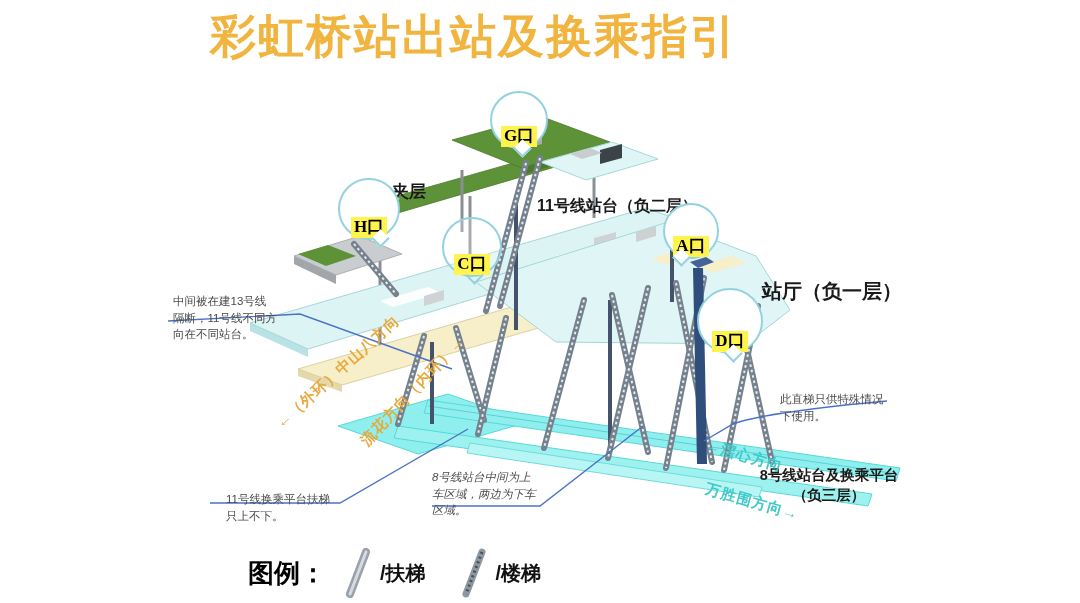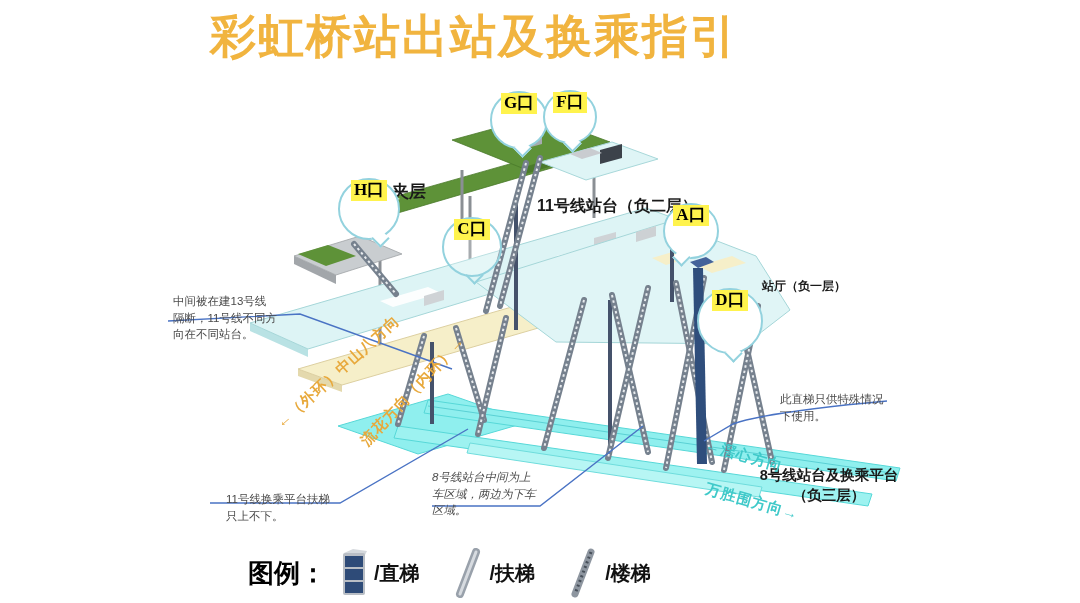--- a/index.html
+++ b/index.html
@@ -10,21 +10,21 @@
     --floor-cream:#F6EFC9; --leader-blue:#4A73C4;
     --dir-orange:#E8A93C; --dir-teal:#3FC9C9; --ink:#1A1A1A; --note-ink:#4A4A4A;
   }
   html,body{margin:0;padding:0;background:#fff;}
   .stage{position:relative;width:948px;height:603px;background:#fff;overflow:hidden;
          font-family:"Liberation Sans",sans-serif;}
   .title{position:absolute;left:0;right:0;top:6px;text-align:center;
          font-size:46px;font-weight:900;letter-spacing:2px;color:var(--title-orange);}
   svg.diagram{position:absolute;left:0;top:0;}
   .bubble{position:absolute;border:2px solid var(--bubble-teal);border-radius:50%;
-          background:#fff;display:flex;align-items:flex-start;justify-content:center;z-index:5;}
+          background:#fff;display:flex;align-items:flex-end;justify-content:center;z-index:5;}
   .bubble.ghost{background:rgba(255,255,255,0.25);}
   .exit-tag{background:var(--highlight-yellow);color:#000;font-family:"Liberation Serif",serif;
             font-weight:bold;font-size:17px;padding:1px 3px;line-height:1.1;}
   .tail{position:absolute;width:11px;height:11px;background:#fff;
         border-right:2px solid var(--bubble-teal);border-bottom:2px solid var(--bubble-teal);
         transform:rotate(45deg);}
   .lvl{position:absolute;color:var(--ink);font-weight:bold;white-space:nowrap;z-index:4;}
   .note{position:absolute;color:var(--note-ink);font-size:11.5px;line-height:1.45;z-index:4;margin-top:25px;}
   .dir{position:absolute;font-weight:bold;white-space:nowrap;z-index:4;letter-spacing:1px;}
   .dir.orange{color:var(--dir-orange);}
@@ -175,72 +175,58 @@
       <polyline points="210,503 340,503 468,429"></polyline>
       <polyline points="432,506 540,506 643,426"></polyline>
       <path d="M 887,401 C 810,408 755,416 733,424 L 704,441"></path>
     </g>
   </svg>
 
   <div class="bubble" style="left:490px;top:91px;width:54px;height:54px;">
     <span class="exit-tag">G口</span>
     <i class="tail" style="bottom:-8px;left:24px;"></i>
   </div>
-  <div class="bubble" style="left:543px;top:90px;width:50px;height:50px;">
-    <span class="exit-tag">F口</span>
-    <i class="tail" style="bottom:-8px;left:21px;"></i>
-  </div>
   <div class="bubble" style="left:338px;top:178px;width:58px;height:58px;">
     <span class="exit-tag">H口</span>
     <i class="tail" style="bottom:-7px;left:34px;"></i>
   </div>
   <div class="bubble ghost" style="left:442px;top:217px;width:56px;height:56px;">
     <span class="exit-tag">C口</span>
     <i class="tail" style="bottom:-7px;left:24px;background:transparent;"></i>
   </div>
   <div class="bubble" style="left:663px;top:203px;width:52px;height:52px;">
     <span class="exit-tag">A口</span>
     <i class="tail" style="bottom:-7px;left:10px;"></i>
   </div>
   <div class="bubble" style="left:697px;top:288px;width:62px;height:62px;">
     <span class="exit-tag">D口</span>
     <i class="tail" style="bottom:-8px;left:28px;"></i>
   </div>
 
   <div class="lvl" style="left:392px;top:149px;font-size:17px;margin-top:31px;">夹层</div>
   <div class="lvl" style="left:537px;top:196px;font-size:16px;">11号线站台（负二层）</div>
-  <div class="lvl" style="left:762px;top:278px;font-size:12px;">站厅（负一层）</div>
+  <div class="lvl" style="left:762px;top:278px;font-size:20px;">站厅（负一层）</div>
   <div class="lvl" style="left:745px;top:466px;width:168px;text-align:center;font-size:14.5px;white-space:normal;line-height:1.35;">
     <div>8号线站台及换乘平台</div>
     <div>（负三层）</div>
   </div>
 
   <div class="dir orange" style="left:338px;top:372px;font-size:15px;transform:translate(-50%,-50%) rotate(-42deg);">←（外环）中山八方向</div>
   <div class="dir orange" style="left:413px;top:391px;font-size:15px;transform:translate(-50%,-50%) rotate(-47deg);">流花方向（内环）→</div>
   <div class="dir teal" style="left:744px;top:456px;font-size:15px;transform:translate(-50%,-50%) rotate(16deg);">←滘心方向</div>
   <div class="dir teal" style="left:752px;top:502px;font-size:15px;transform:translate(-50%,-50%) rotate(16deg);">万胜围方向→</div>
 
   <div class="note" style="left:173px;top:268px;width:104px;">中间被在建13号线隔断，11号线不同方向在不同站台。</div>
   <div class="note" style="left:226px;top:466px;width:108px;">11号线换乘平台扶梯只上不下。</div>
   <div class="note" style="left:432px;top:444px;width:106px;font-style:italic;">8号线站台中间为上车区域，两边为下车区域。</div>
   <div class="note" style="left:780px;top:366px;width:112px;">此直梯只供特殊情况下使用。</div>
 
   <div class="legend">
     <span class="legend-label">图例：</span>
 
-    <span class="legend-item">
-      <svg width="30" height="50" viewBox="0 0 30 50">
-        <polygon points="4,5 13,1 27,3 25,7" fill="#D5D9DD"></polygon>
-        <rect x="3" y="5" width="22" height="42" rx="2" fill="#B9BEC5"></rect>
-        <rect x="5" y="8" width="18" height="11" fill="#2E4B78"></rect>
-        <rect x="5" y="21" width="18" height="11" fill="#2E4B78"></rect>
-        <rect x="5" y="34" width="18" height="11" fill="#2E4B78"></rect>
-      </svg>
-      <span class="txt">/直梯</span>
-    </span>
 
     <span class="legend-item">
       <svg width="36" height="50" viewBox="0 0 36 50">
         <line x1="26" y1="4" x2="10" y2="46" stroke="#99A1AB" stroke-width="8" stroke-linecap="round"></line>
         <line x1="26" y1="4" x2="10" y2="46" stroke="#D7DBE0" stroke-width="3" stroke-linecap="round"></line>
       </svg>
       <span class="txt">/扶梯</span>
     </span>
 
     <span class="legend-item">

